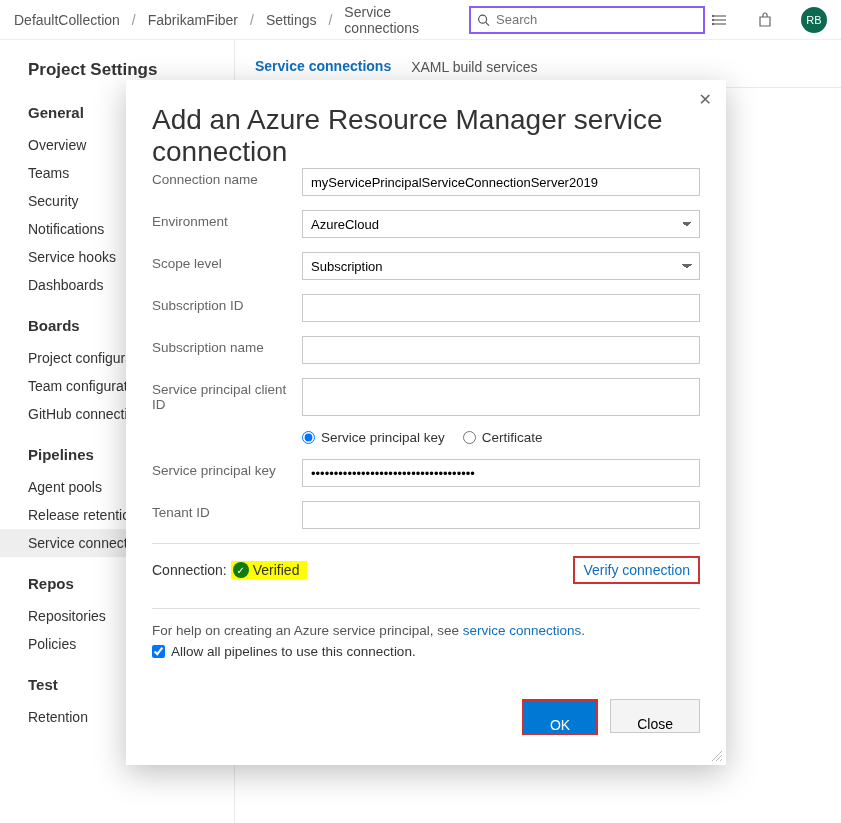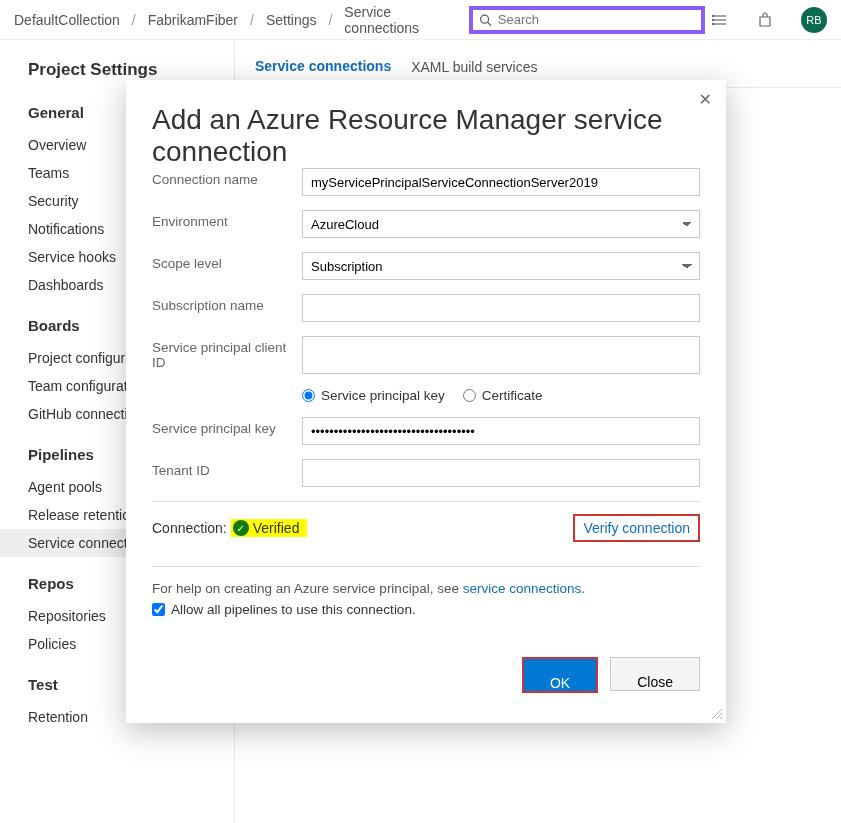--- a/index.html
+++ b/index.html
@@ -2,21 +2,21 @@
 <html><head>
 <meta charset="utf-8">
 <style>
   * { box-sizing: border-box; margin: 0; padding: 0; }
   body { font-family: "Segoe UI", Arial, sans-serif; font-size: 14px; color: #333; background: #fff; width: 841px; height: 823px; overflow: hidden; position: relative; }
 
   
   .topbar { display: flex; align-items: center; height: 40px; padding: 0 14px; border-bottom: 1px solid #eee; gap: 6px; }
   .crumb { color: #555; font-size: 14px; cursor: pointer; }
   .crumb-sep { color: #999; margin: 0 6px; }
-  .searchbox { display: flex; align-items: center; border: 4px solid #8b5cf6; height: 28px; width: 260px; padding: 0 6px; margin-left: 6px; background:#fff; }
+  .searchbox { display: flex; align-items: center; border: 2px solid #8b5cf6; height: 28px; width: 260px; padding: 0 6px; margin-left: 6px; background:#fff; }
   .searchbox svg { width: 14px; height: 14px; margin-right: 6px; stroke:#555; }
   .searchbox input { border: none; outline: none; font-size: 13px; width: 100%; }
   .topbar-right { margin-left: auto; display: flex; align-items: center; gap: 27px; }
   .avatar { width: 26px; height: 26px; border-radius: 50%; background: #0b6a4f; color: #fff; display: flex; align-items: center; justify-content: center; font-size: 11px; }
   .top-icon { width:18px; height:18px; display:flex; align-items:center; justify-content:center; color:#666; cursor:pointer; }
 
   
   .layout { display: flex; height: calc(100% - 40px); }
   .sidebar { width: 235px; border-right: 1px solid #eaeaea; padding: 20px 0 20px 28px; overflow: hidden; }
   .sidebar h1 { font-size: 17px; font-weight: 600; margin-bottom: 24px; }
@@ -157,20 +157,24 @@
   <div class="form-row">
     <div class="form-label">Environment</div>
     <div class="form-control"><select><option>AzureCloud</option></select></div>
   </div>
 
   <div class="form-row">
     <div class="form-label">Scope level</div>
     <div class="form-control"><select><option>Subscription</option></select></div>
   </div>
 
+  <div class="form-row">
+    <div class="form-label">Subscription ID</div>
+    <div class="form-control"><input type="text" value="" style=""></div>
+  </div>
 
   <div class="form-row">
     <div class="form-label">Subscription name</div>
     <div class="form-control"><input type="text" value="" style=""></div>
   </div>
 
   <div class="form-row">
     <div class="form-label">Service principal client ID</div>
     <div class="form-control"><input type="text" style="height: 38px;" value=""></div>
   </div>

